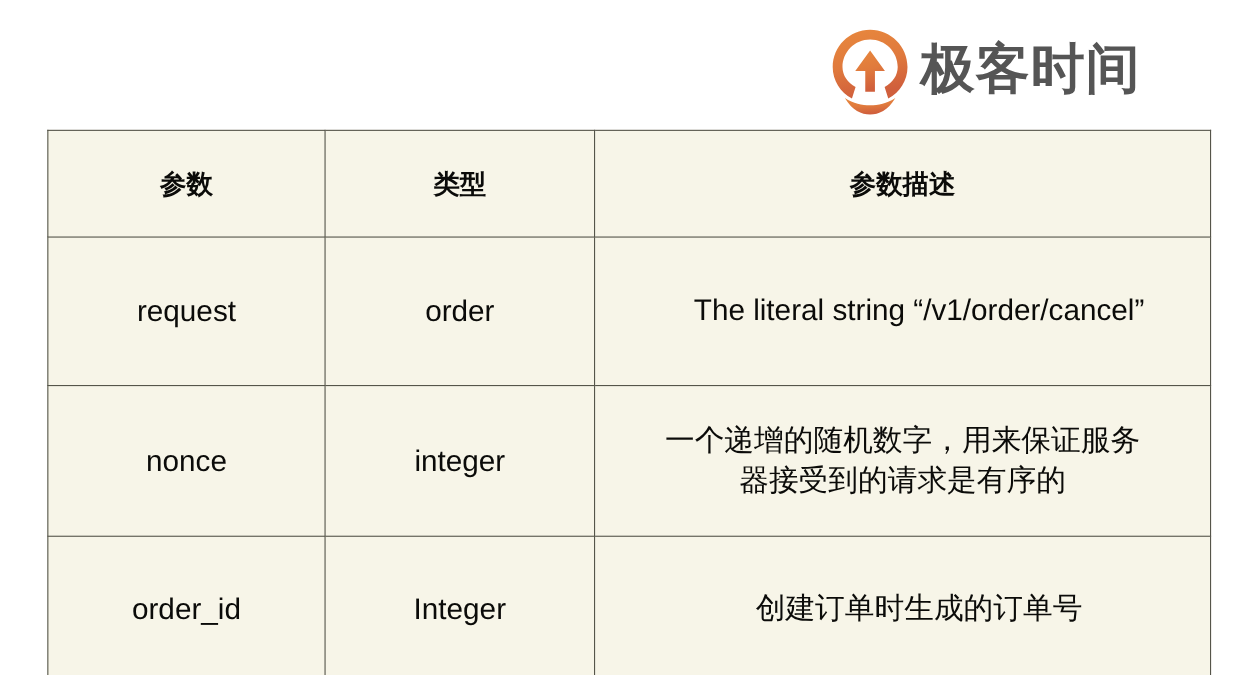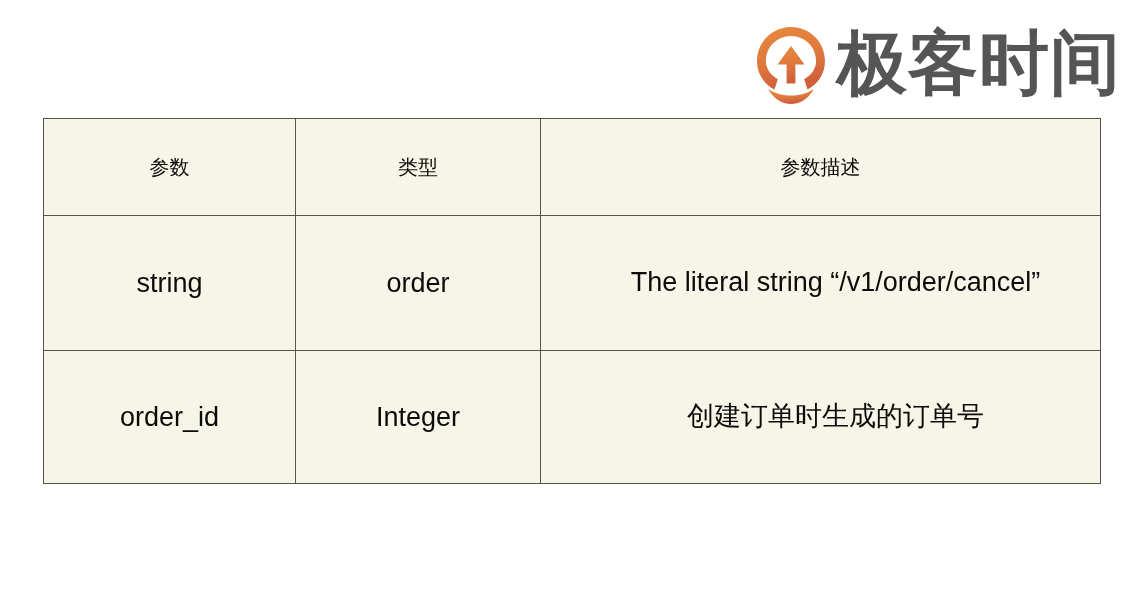--- a/index.html
+++ b/index.html
@@ -31,21 +31,21 @@
     gap: 10px;
     height: 86px;
   }
   .brand-mark {
     width: 72px;
     height: 80px;
     flex: 0 0 auto;
     display: block;
   }
   .brand-text {
-    font-size: 70px;
+    font-size: 49px;
     line-height: 1;
     color: #555555;
     font-weight: 700;
     letter-spacing: 1px;
     white-space: nowrap;
     padding-bottom: 4px;
   }
 
   
   .param-table {
@@ -65,22 +65,22 @@
   .param-table td {
     border: 1px solid #55554a;
     background: #f7f5e8;
     text-align: center;
     vertical-align: middle;
     color: #0b0b09;
     padding: 4px 10px;
   }
   .param-table th {
     height: 88px;
-    font-size: 20px;
-    font-weight: 400;
+    font-size: 24px;
+    font-weight: 700;
   }
   .param-table td {
     font-size: 27px;
     font-weight: 400;
   }
   .row-h-1 td { height: 126px; }
   .row-h-2 td { height: 128px; }
   .row-h-3 td { height: 124px; }
 
   .desc-cell {
@@ -155,23 +155,30 @@
     </colgroup>
     <thead>
       <tr>
         <th>参数</th>
         <th>类型</th>
         <th>参数描述</th>
       </tr>
     </thead>
     <tbody>
       <tr class="row-h-1">
-        <td>string</td>
+        <td>request</td>
         <td>order</td>
         <td class="desc-cell nowrap">The literal string “/v1/order/cancel”</td>
+      </tr>
+      <tr class="row-h-2">
+        <td>nonce</td>
+        <td>integer</td>
+        <td class="desc-cell">
+          <span class="desc-inner constrain">一个递增的随机数字，用来保证服务器接受到的请求是有序的</span>
+        </td>
       </tr>
       <tr class="row-h-3">
         <td>order_id</td>
         <td>Integer</td>
         <td class="desc-cell nowrap">创建订单时生成的订单号</td>
       </tr>
     </tbody>
   </table>
 
 </div>

